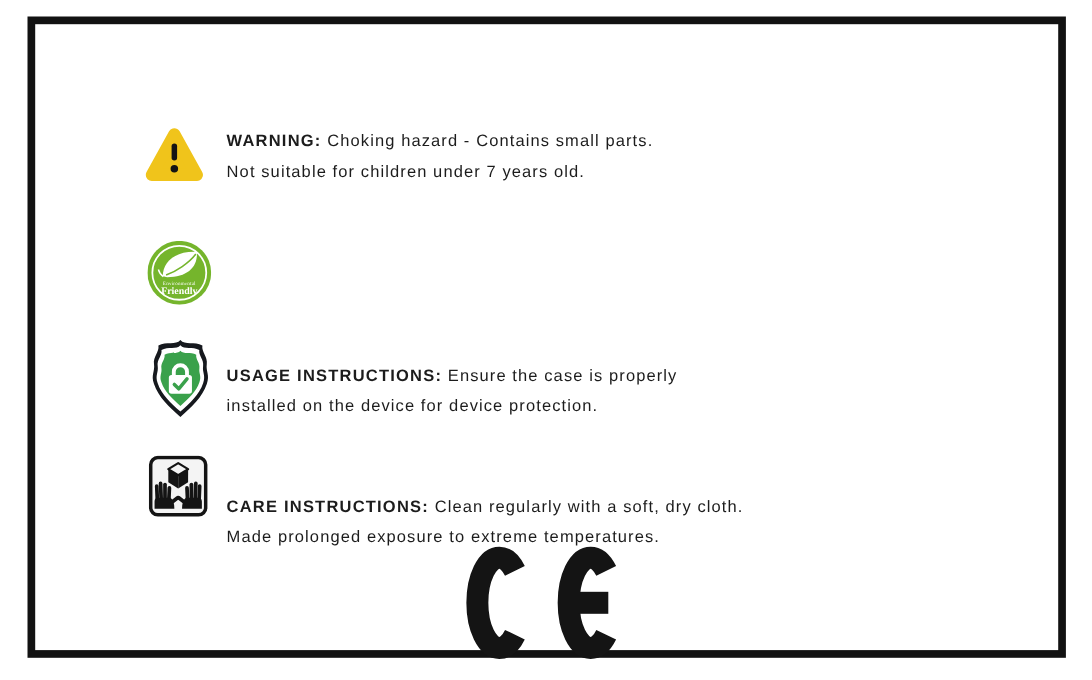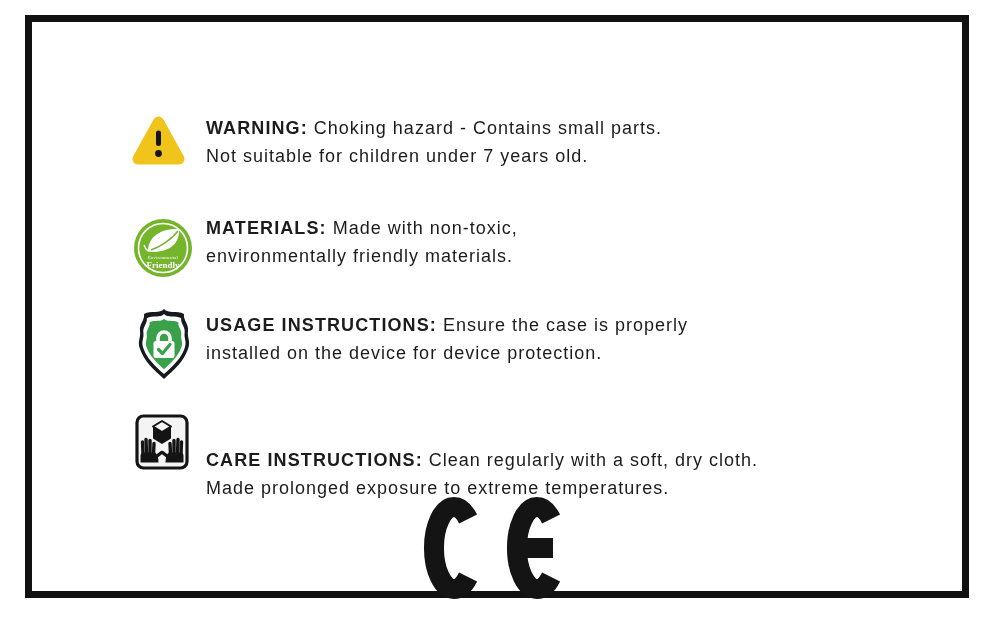--- a/index.html
+++ b/index.html
@@ -19,30 +19,30 @@
   }
   .icon{position:absolute;}
   .icon-warning{left:100px;top:92px;}
   .icon-eco{left:102px;top:197px;}
   .icon-shield{left:99px;top:286px;}
   .icon-care{left:103px;top:392px;}
   .sec-text{
     position:absolute;
     left:174px;
     width:760px;
-    font-size:18px;
+    font-size:15px;
     line-height:27.5px;
     letter-spacing:1px;
     color:var(--ink,#1c1c1c);
     white-space:nowrap;
   }
   .sec-text .lbl{font-weight:bold;letter-spacing:1.1px;}
   .t1{top:93px;}
   .t2{top:193px;}
-  .t3{top:290px;}
+  .t3{top:306px;}
   .t4{top:391px;margin-top:34px;}
   .ce-mark{position:absolute;left:388px;top:471px;}
   
   .f-yellow{fill:var(--warning-yellow,#f0c41b);}
   .s-yellow{stroke:var(--warning-yellow,#f0c41b);}
   .f-eco{fill:var(--eco-green,#75b52c);}
   .s-eco{stroke:var(--eco-green,#75b52c);}
   .f-shield{fill:var(--shield-green,#3aa14b);}
   .s-shield{stroke:var(--shield-green,#3aa14b);}
   .f-ink{fill:var(--icon-black,#141414);}
@@ -73,24 +73,20 @@
     <div class="icon icon-eco">
       <svg width="58" height="58" viewBox="0 0 58 58" aria-hidden="true">
         <circle class="f-eco" cx="29" cy="29" r="29"></circle>
         <circle class="s-white" cx="29" cy="29" r="24.5" fill="none" stroke-width="1.6"></circle>
         <path class="f-white" d="M14 32 C14 20, 24 9, 45 10 C46 24, 36 33, 18 33 Q16 33 14 32 Z"></path>
         <path class="s-eco" d="M17 31 C26 28, 38 20, 44 12" fill="none" stroke-width="1.5"></path>
         <path class="s-white" d="M14.5 32.5 Q11 30 10 26" fill="none" stroke-width="1.3"></path>
         <text x="29" y="40" text-anchor="middle" font-size="4.6" letter-spacing="0.2" font-family="Liberation Serif, DejaVu Serif, serif" fill="#ffffff">Environmental</text>
         <text x="29" y="48.5" text-anchor="middle" font-size="9" font-weight="bold" font-family="Liberation Serif, DejaVu Serif, serif" fill="#ffffff">Friendly</text>
       </svg>
-    </div>
-    <div class="sec-text t2">
-      <div><span class="lbl">MATERIALS:</span> <span>Made with non-toxic,</span></div>
-      <div>environmentally friendly materials.</div>
     </div>
 
     <div class="icon icon-shield">
       <svg width="66" height="72" viewBox="0 0 66 72" aria-hidden="true">
         <defs>
           <path id="shieldShape" d="M33 1 C37 6, 46 2, 53 6 C52 12, 58 16, 57 23 C56 30, 60 33, 57 41 C53 53, 43 62, 33 71 C23 62, 13 53, 9 41 C6 33, 10 30, 9 23 C8 16, 14 12, 13 6 C20 2, 29 6, 33 1 Z"></path>
         </defs>
         <use href="#shieldShape" class="f-outline"></use>
         <use href="#shieldShape" class="f-white" transform="translate(4.62 5.04) scale(0.86)"></use>
         <use href="#shieldShape" class="f-shield" transform="translate(9.24 10.08) scale(0.72)"></use>

